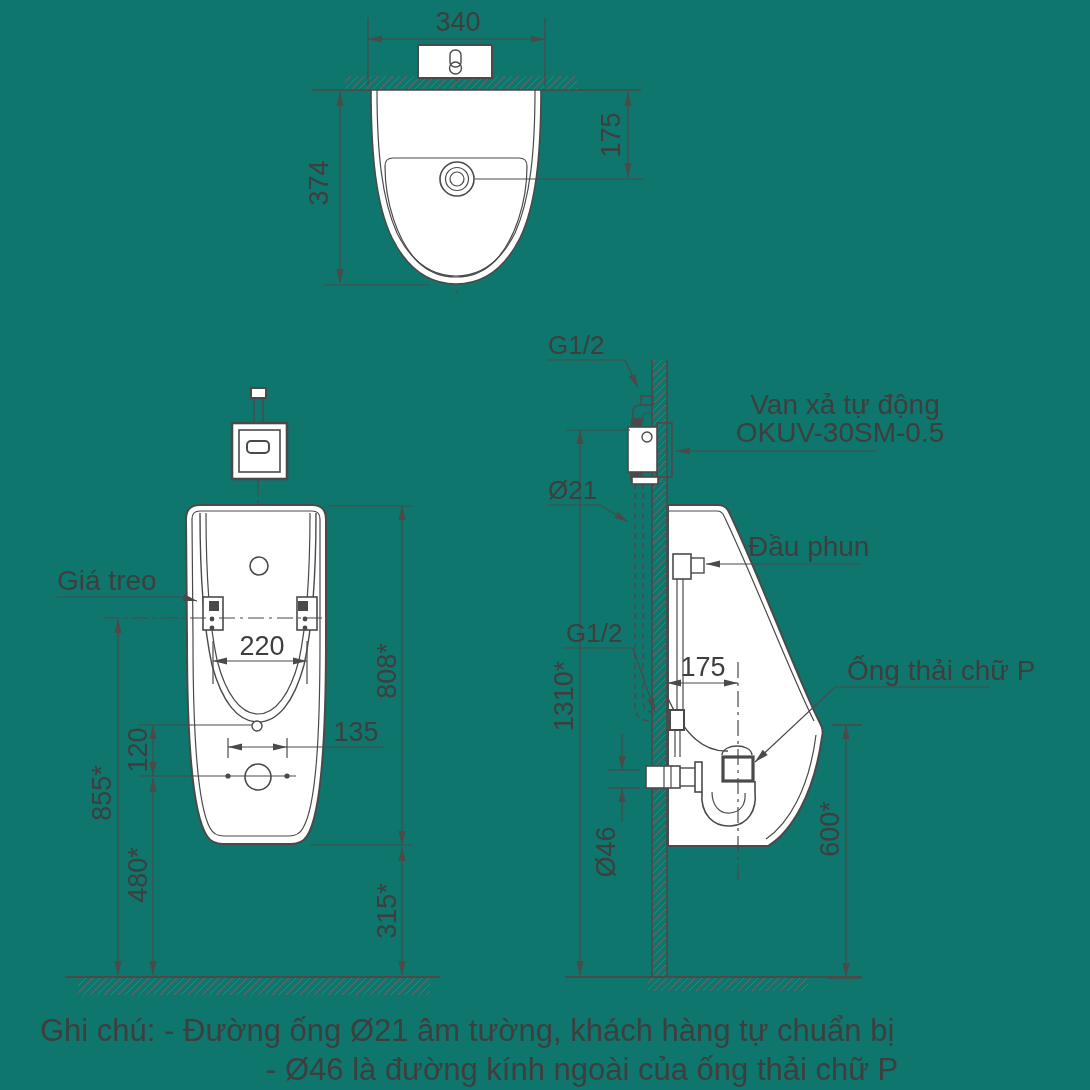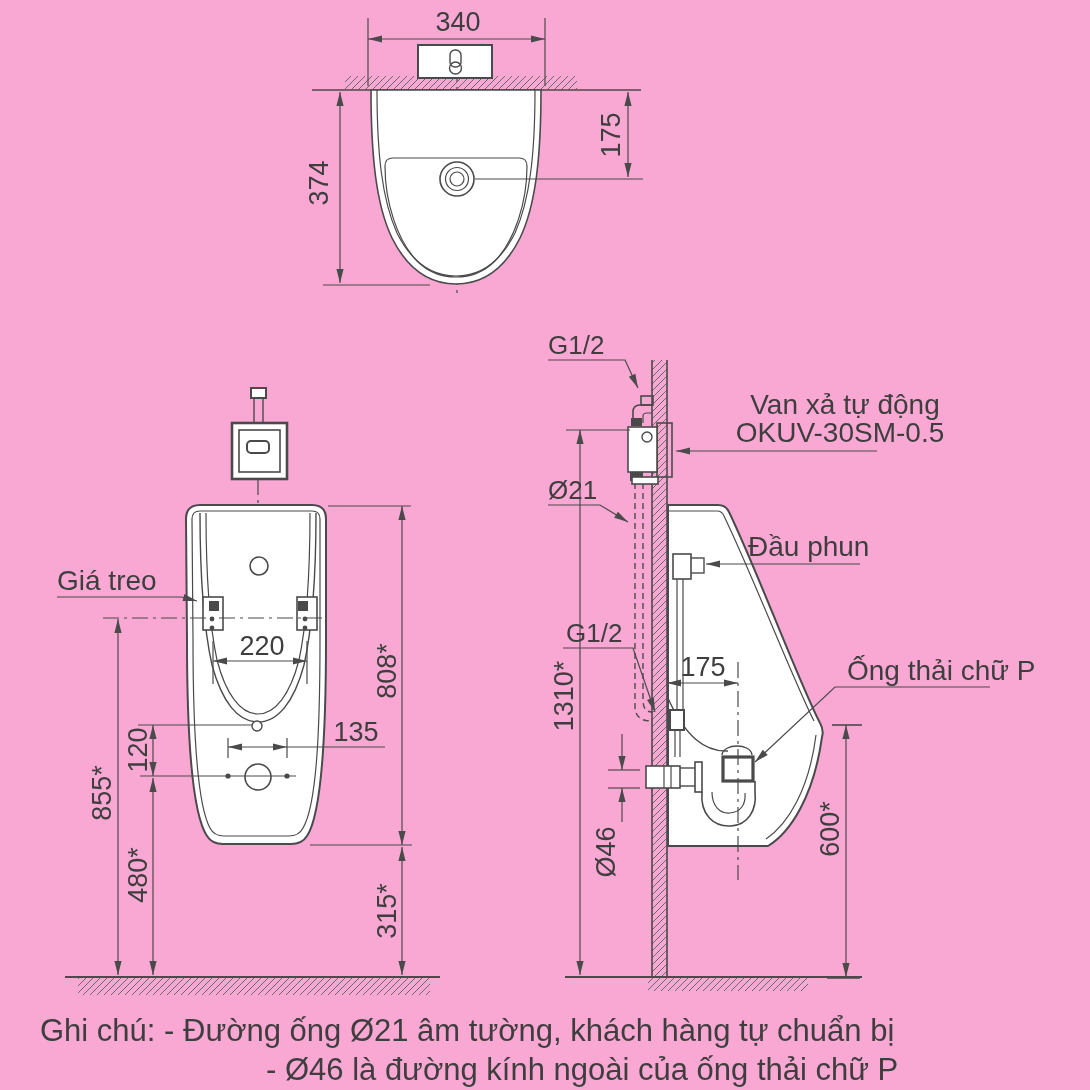--- a/index.html
+++ b/index.html
@@ -1,16 +1,16 @@
 <!DOCTYPE html>
 <html><head>
 <meta charset="utf-8">
 <style>
   html,body { margin:0; padding:0; background:#ffffff; }
-  .stage { width:1090px; height:1090px; position:relative; background:#f9a8d4; }
+  .stage { width:1090px; height:1090px; position:relative; background:#0f766e; }
   svg { display:block; }
   .t  { font-family:"Liberation Sans", sans-serif; fill:#3e3e3e; }
   .d  { font-size:27px; }
   .d2 { font-size:26px; }
   .lbl{ font-size:28px; }
   .note { font-size:31px; }
   .s  { stroke:#4a4a4a; fill:none; }
   .w1 { stroke-width:1.2; }
   .w14{ stroke-width:1.4; }
   .w16{ stroke-width:1.6; }

